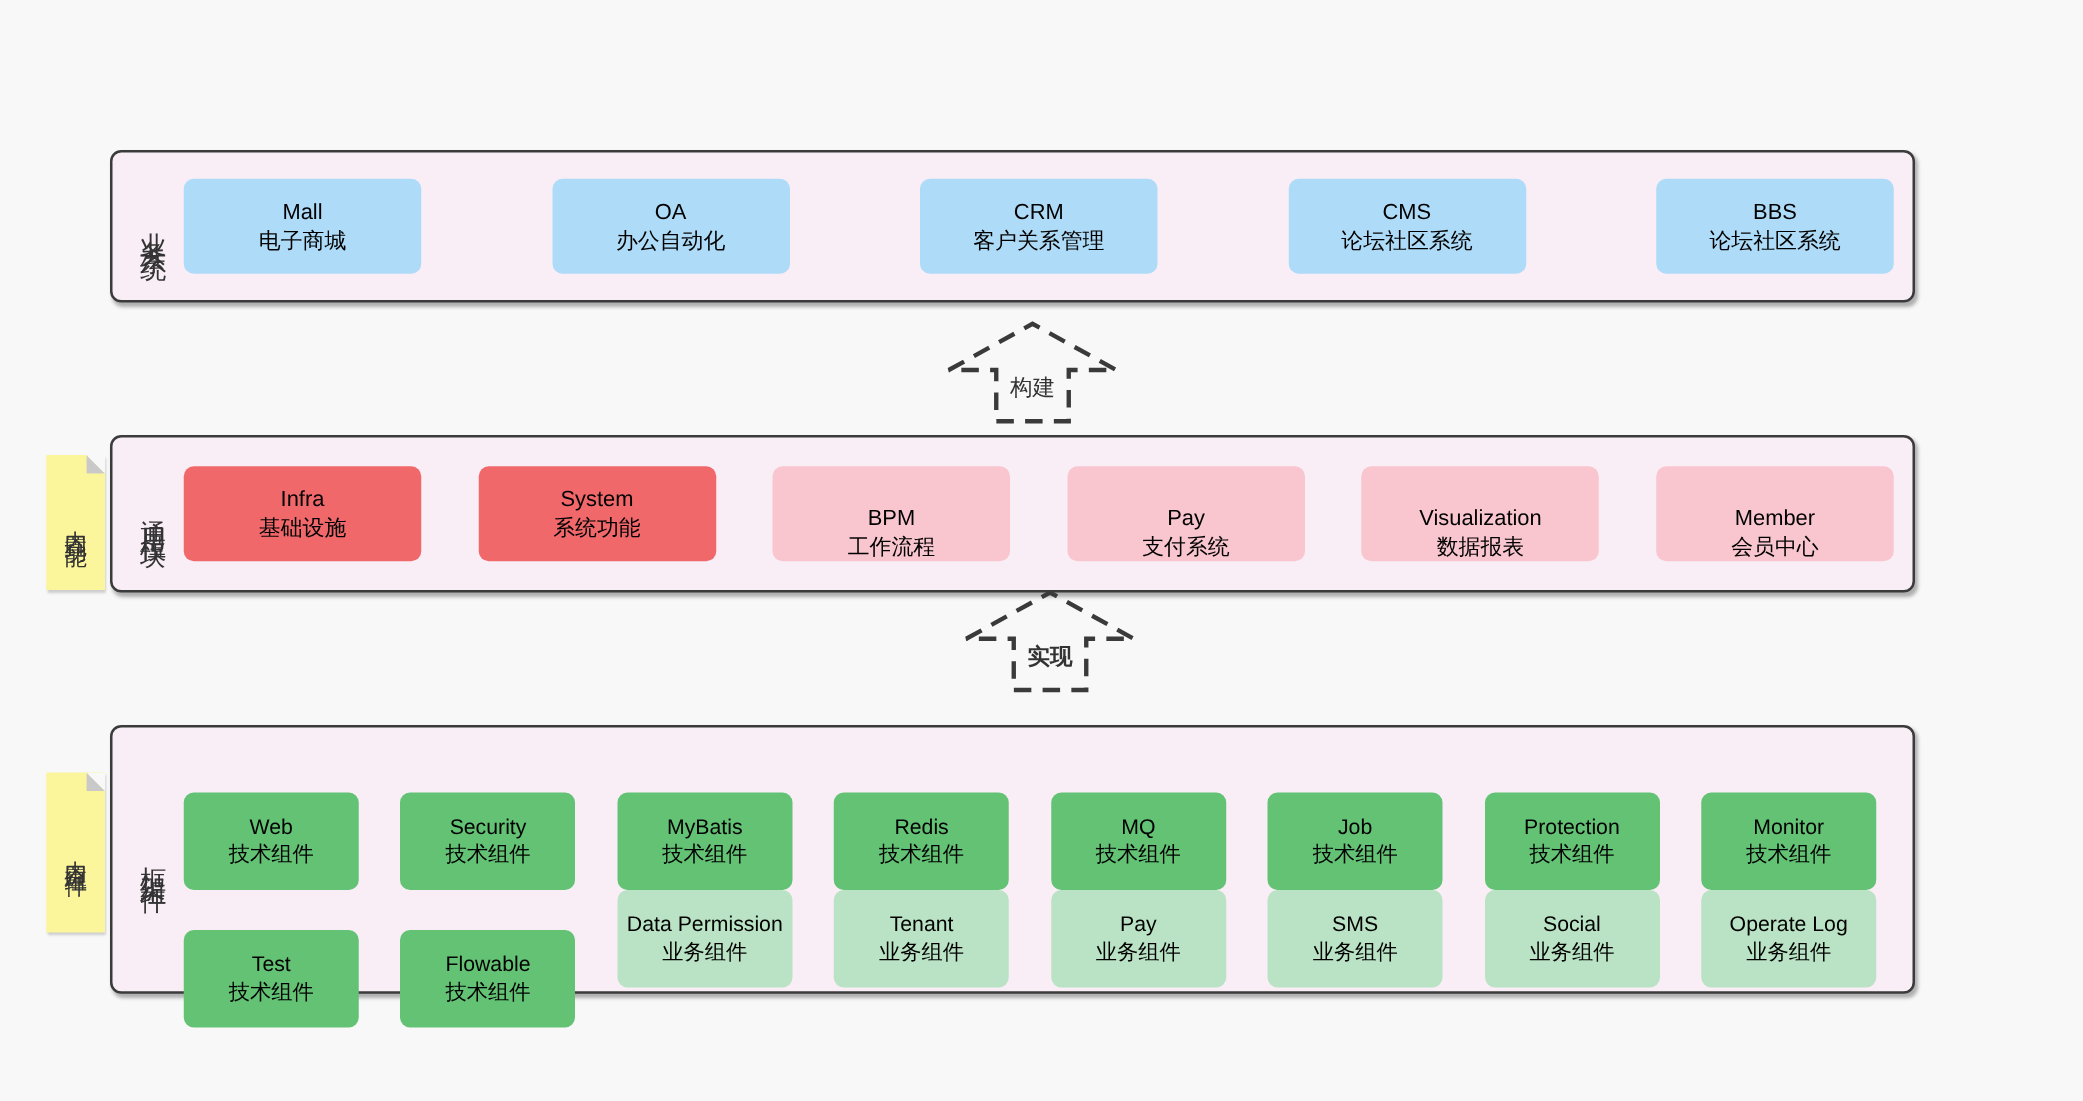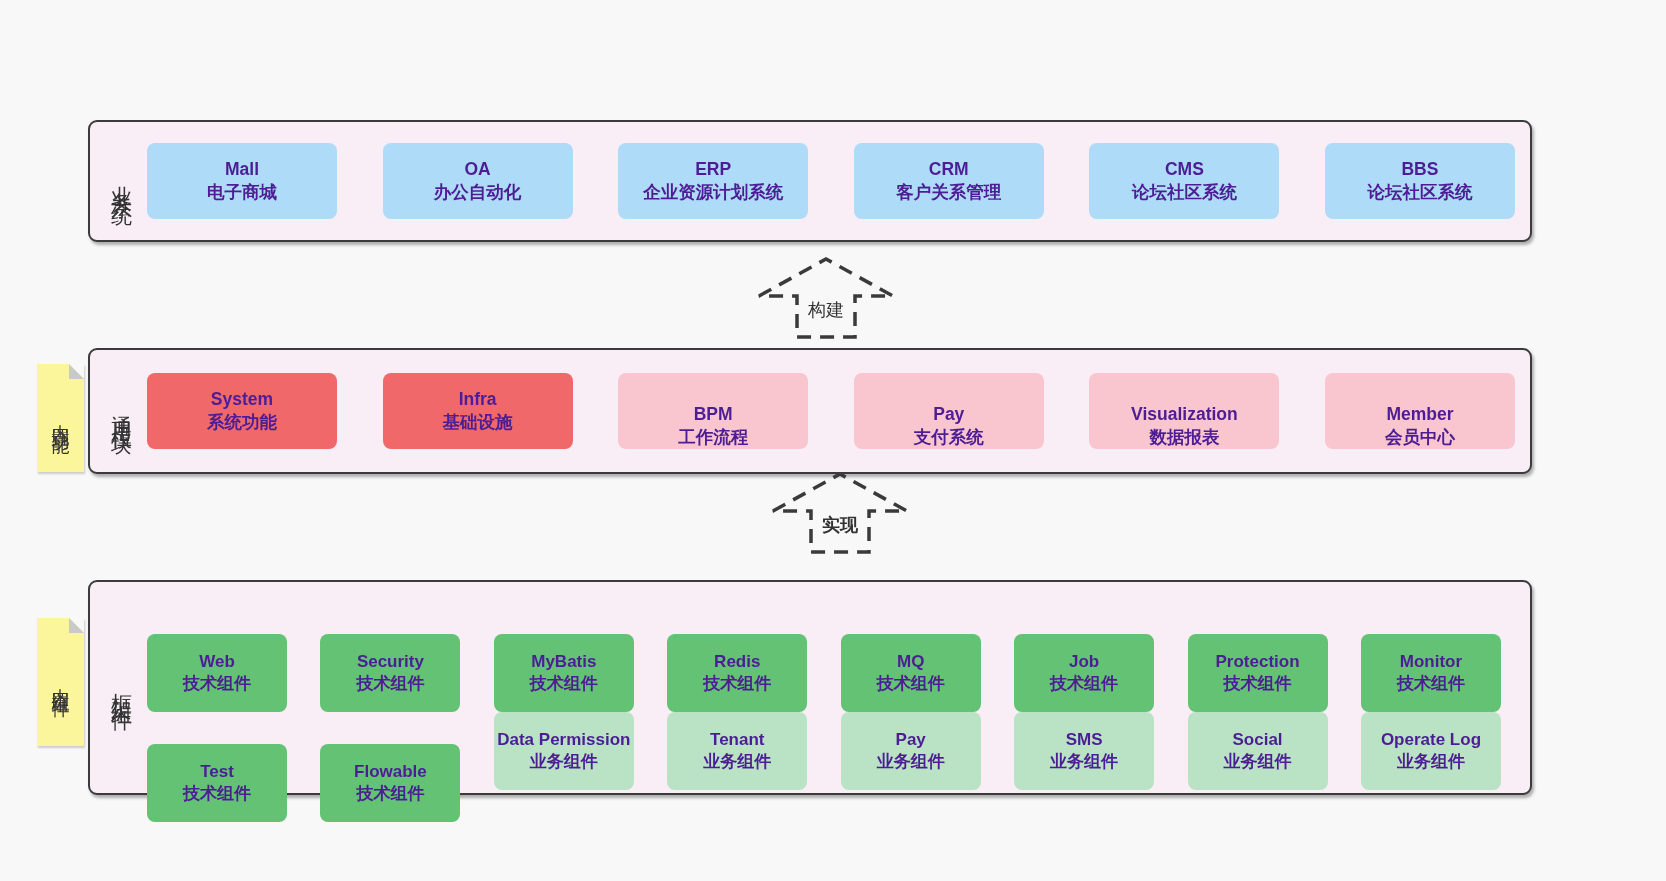--- a/index.html
+++ b/index.html
@@ -35,21 +35,21 @@
     display:flex;flex-direction:column;justify-content:space-between;
   }
   .grid-row{display:flex;justify-content:space-between;}
 
   .box{
     border-radius:8px;display:flex;flex-direction:column;
     align-items:center;justify-content:center;text-align:center;
   }
   .panel-1 .box,.panel-2 .box{width:190px;height:76px;}
   .panel-3 .box{width:140px;height:78px;}
-  .box .t,.box .s{font-size:17.5px;line-height:23px;color:#4c1d95;font-weight:bold;}
+  .box .t,.box .s{font-size:17.5px;line-height:23px;color:#000000;}
   .panel-3 .box .t,.panel-3 .box .s{font-size:17px;line-height:22px;}
 
   .blue{background:#aedbf7;}
   .red{background:#f1686b;}
   .pink{background:#f9c6cf;justify-content:flex-end;}
   .green{background:#63c274;margin-top:32px;}
   .light{background:#b9e3c4;}
 
   .note{
     position:absolute;left:37px;width:47px;background:#fbf59b;
@@ -87,24 +87,20 @@
   <div class="boxes">
     <div class="box blue">
       <div class="t">Mall</div>
       <div class="s">电子商城</div>
     </div>
     <div class="box blue">
       <div class="t">OA</div>
       <div class="s">办公自动化</div>
     </div>
     <div class="box blue">
-      <div class="t">ERP</div>
-      <div class="s">企业资源计划系统</div>
-    </div>
-    <div class="box blue">
       <div class="t">CRM</div>
       <div class="s">客户关系管理</div>
     </div>
     <div class="box blue">
       <div class="t">CMS</div>
       <div class="s">论坛社区系统</div>
     </div>
     <div class="box blue">
       <div class="t">BBS</div>
       <div class="s">论坛社区系统</div>
@@ -121,26 +117,26 @@
 
 <div class="note note-1">
   <span class="vtext">内置功能</span>
 </div>
 <div class="panel panel-2">
   <div class="side-label">
     <span class="vtext">通用模块</span>
   </div>
   <div class="boxes">
     <div class="box red">
+      <div class="t">Infra</div>
+      <div class="s">基础设施</div>
+    </div>
+    <div class="box red">
       <div class="t">System</div>
       <div class="s">系统功能</div>
-    </div>
-    <div class="box red">
-      <div class="t">Infra</div>
-      <div class="s">基础设施</div>
     </div>
     <div class="box pink">
       <div class="t">BPM</div>
       <div class="s">工作流程</div>
     </div>
     <div class="box pink">
       <div class="t">Pay</div>
       <div class="s">支付系统</div>
     </div>
     <div class="box pink">

